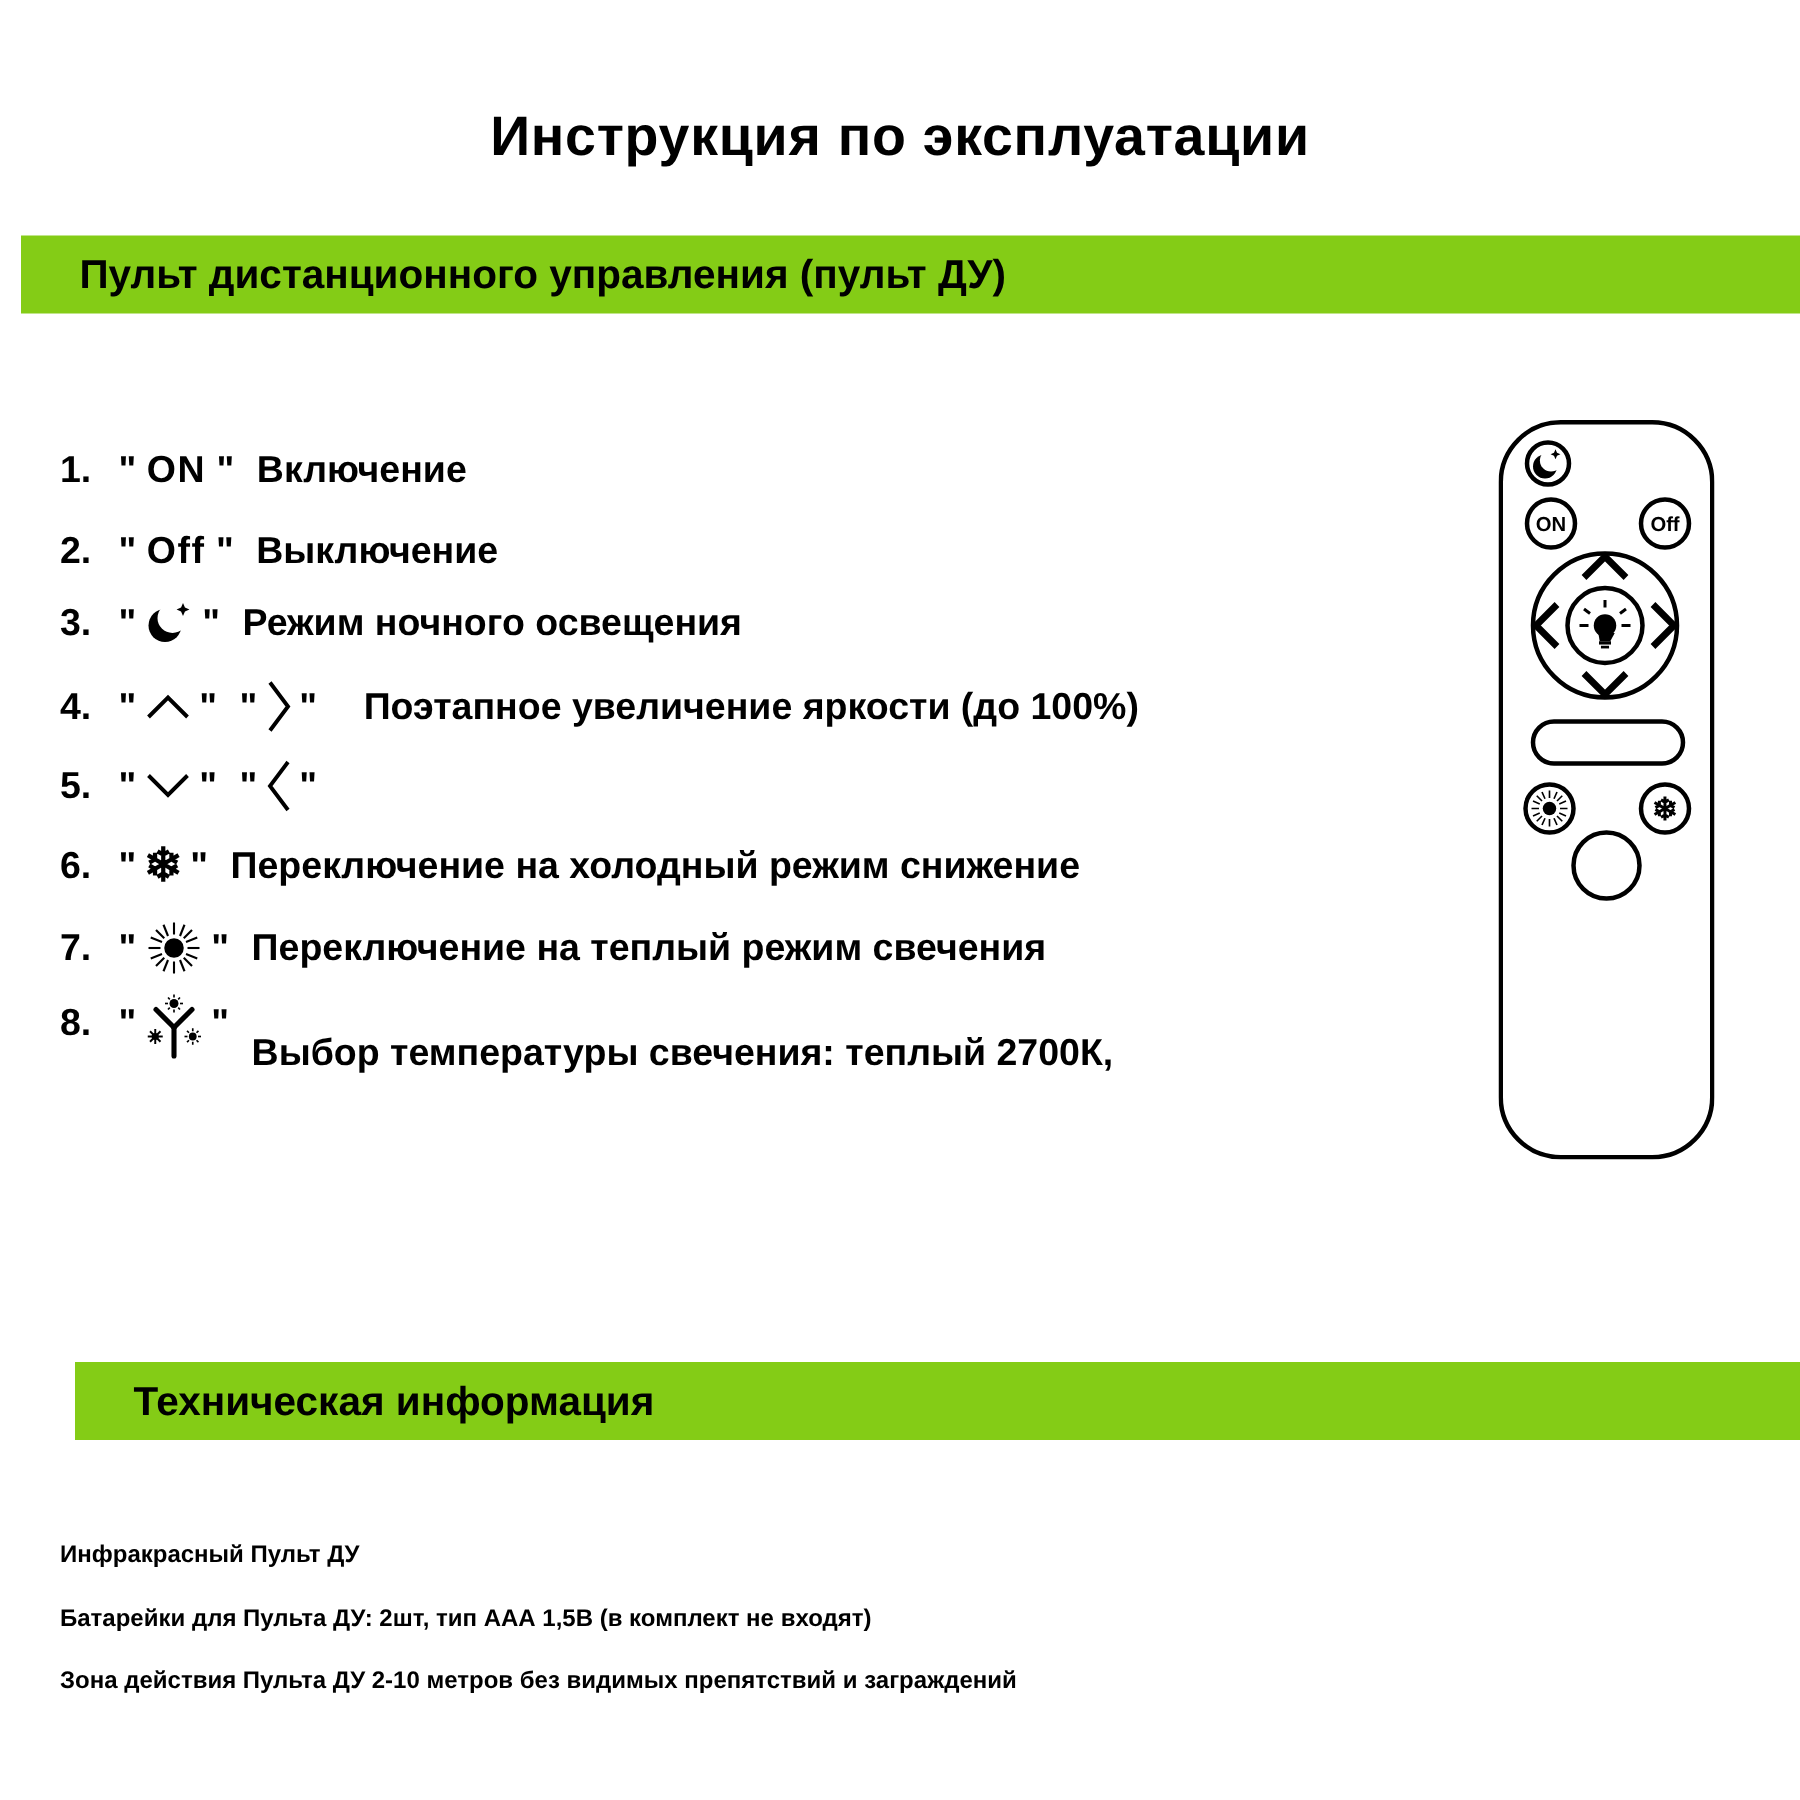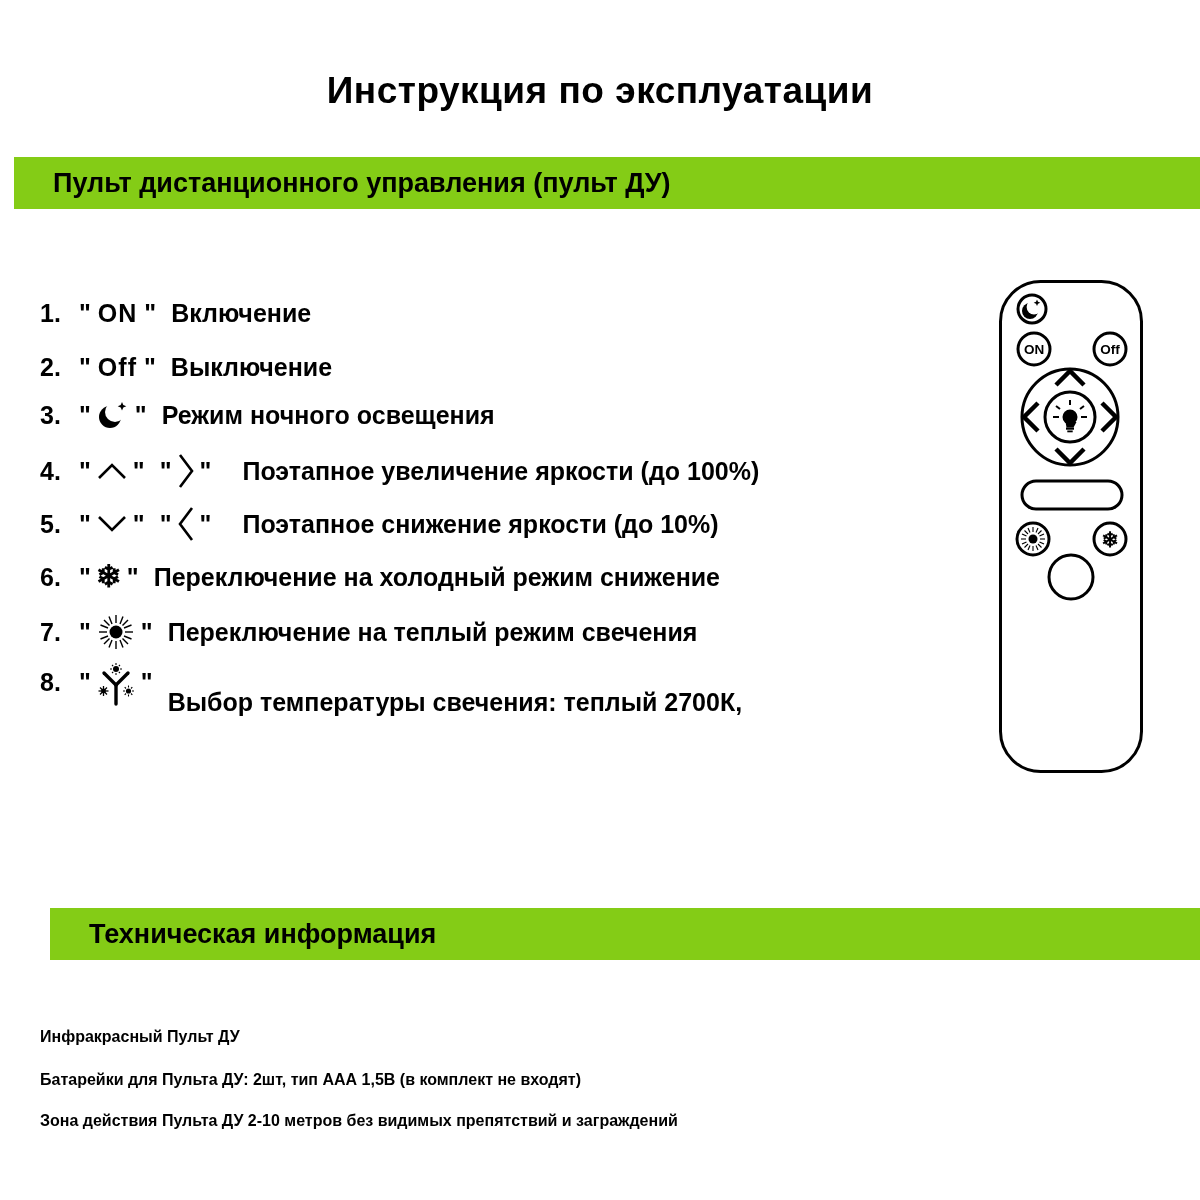--- a/index.html
+++ b/index.html
@@ -118,21 +118,20 @@
     </svg>
   </span>
   <span class="q">"</span>
   <span class="q gap">"</span>
   <span class="icon-wrap">
     <svg width="18" height="40" viewBox="0 0 18 40">
       <polyline points="15,4 3,20 15,36" fill="none" stroke="#000" stroke-width="2.6"></polyline>
     </svg>
   </span>
   <span class="q">"</span>
-  <span class="desc desc-far">Поэтапное снижение яркости (до 10%)</span>
 </div>
 
 <div class="fn-row row-6">
   <span class="num">6.</span>
   <span class="q">"</span>
   <span class="snow-glyph">❄</span>
   <span class="q">"</span>
   <span class="desc">Переключение на холодный режим снижение</span>
 </div>
 

